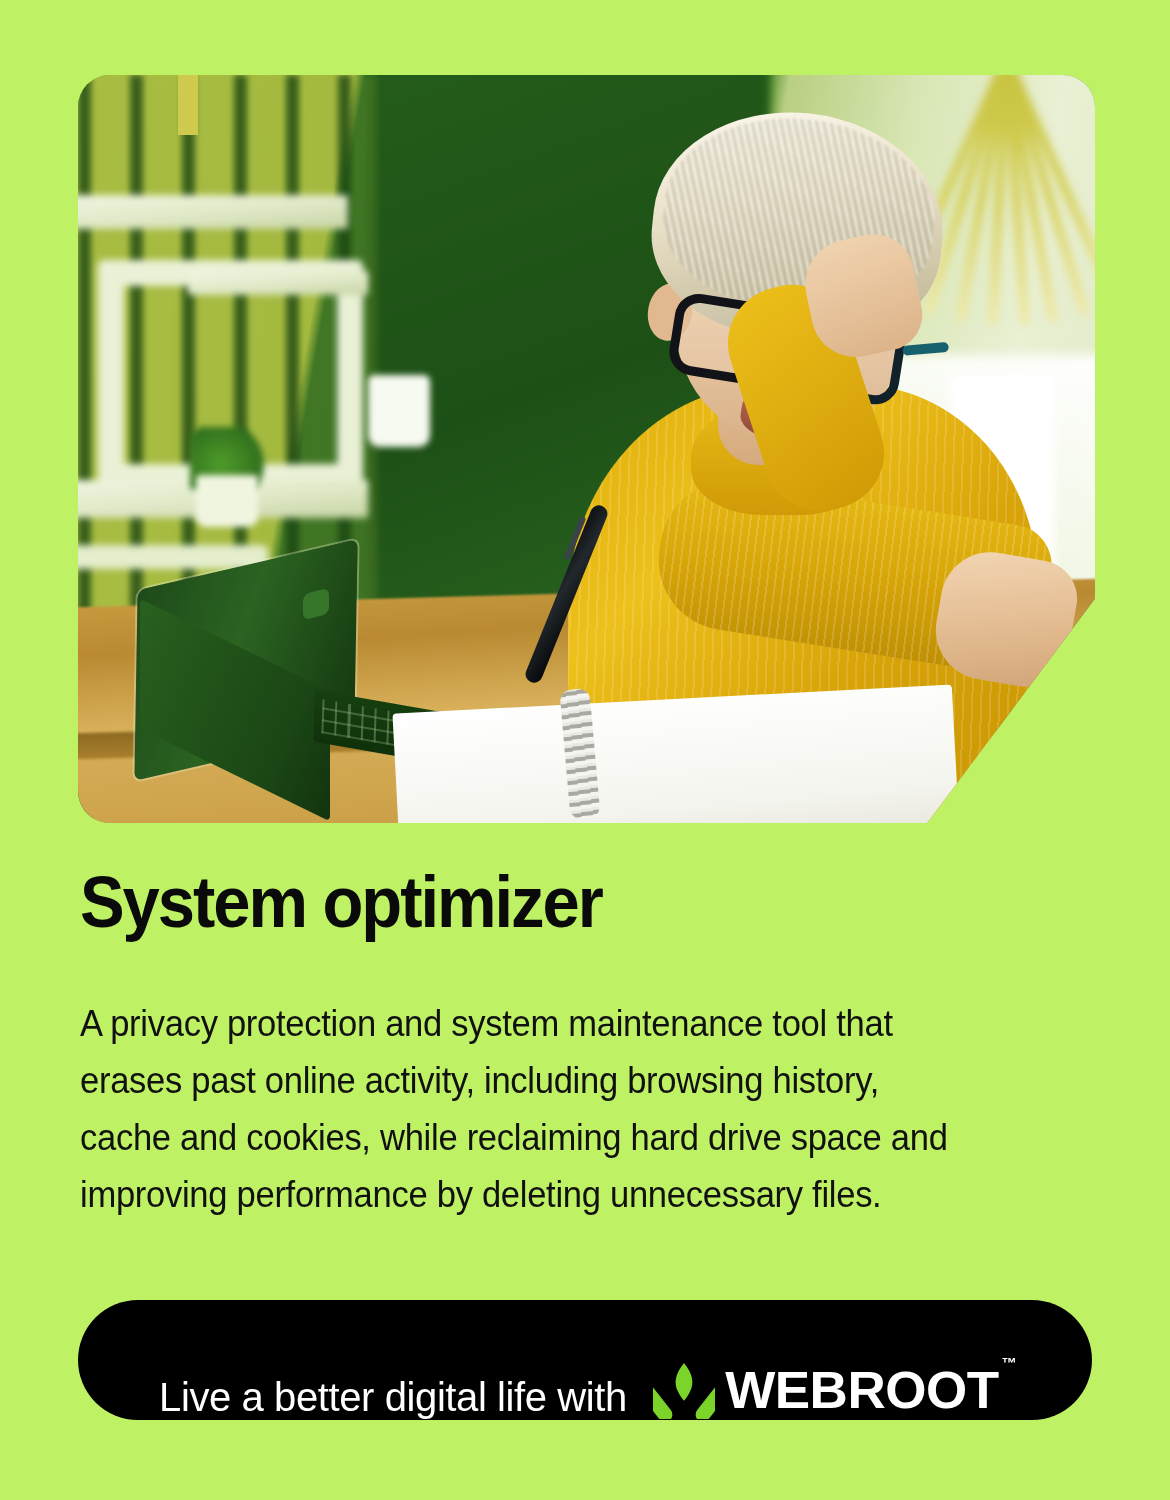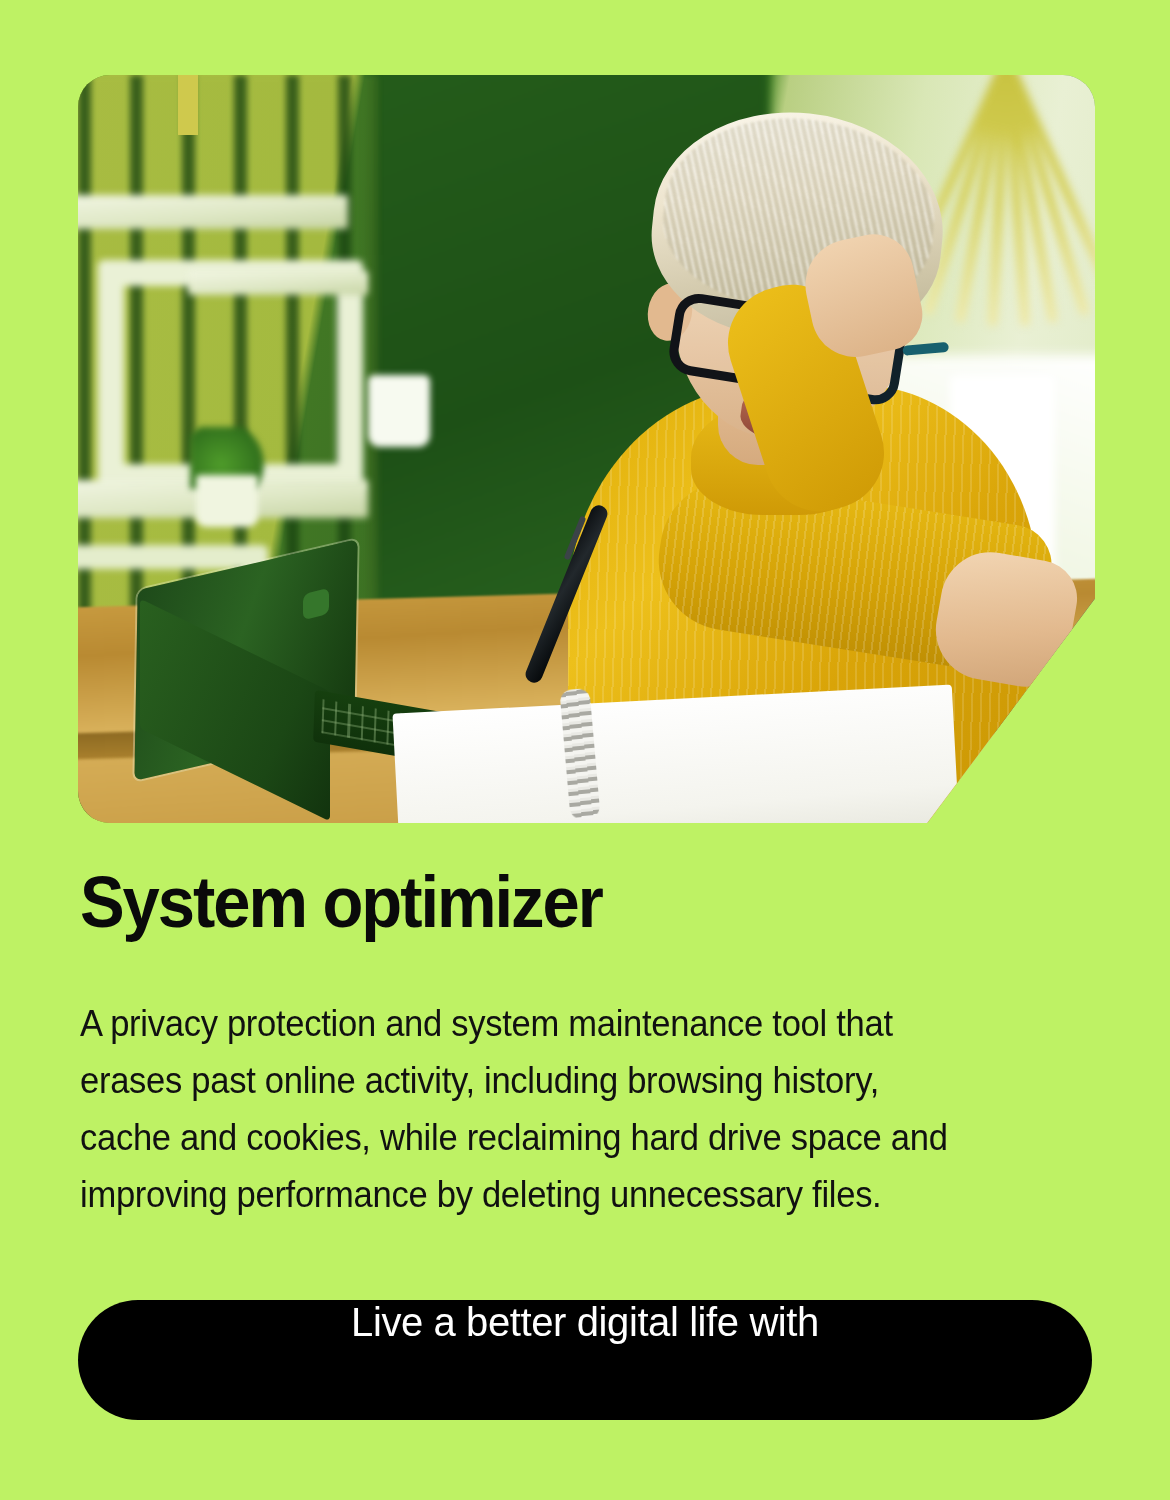--- a/index.html
+++ b/index.html
@@ -476,21 +476,21 @@
   
   .cta {
     position: absolute;
     left: 78px;
     top: 1300px;
     width: 1014px;
     height: 120px;
     background: #000000;
     border-radius: 60px;
     display: flex;
-    align-items: flex-start;
+    align-items: flex-end;
     justify-content: center;
     gap: 0;
   }
   .cta-text {
     color: #ffffff;
     font-size: 40px;
     font-weight: 400;
     letter-spacing: -0.4px;
     font-family: "Liberation Sans Narrow", "Liberation Sans", sans-serif;
     white-space: nowrap;
@@ -609,15 +609,27 @@
   <div class="body-copy">
     <span class="ln">A privacy protection and system maintenance tool that</span>
     <span class="ln">erases past online activity, including browsing history,</span>
     <span class="ln">cache and cookies, while reclaiming hard drive space and</span>
     <span class="ln">improving performance by deleting unnecessary files.</span>
   </div>
 
   <div class="cta">
     <span class="cta-text">Live a better digital life with</span>
 
+    <span class="logo-lockup">
+      <svg class="leaf-mark" viewBox="0 0 64 60">
+        <g fill="#7bd42a">
+          <rect x="-4" y="22" width="15" height="44" rx="7.5" transform="rotate(-38 3.5 44)"></rect>
+          <rect x="53" y="22" width="15" height="44" rx="7.5" transform="rotate(38 60.5 44)"></rect>
+          <path d="M32 2 C41 13 43 23 38 32 C36 36 34 39 32 41
+                   C30 39 28 36 26 32 C21 23 23 13 32 2 Z"></path>
+        </g>
+      </svg>
+
+      <span class="wordmark"><span>WEBROOT</span><sup class="tm">™</sup></span>
+    </span>
   </div>
 
 </div>
 
 </body></html>

